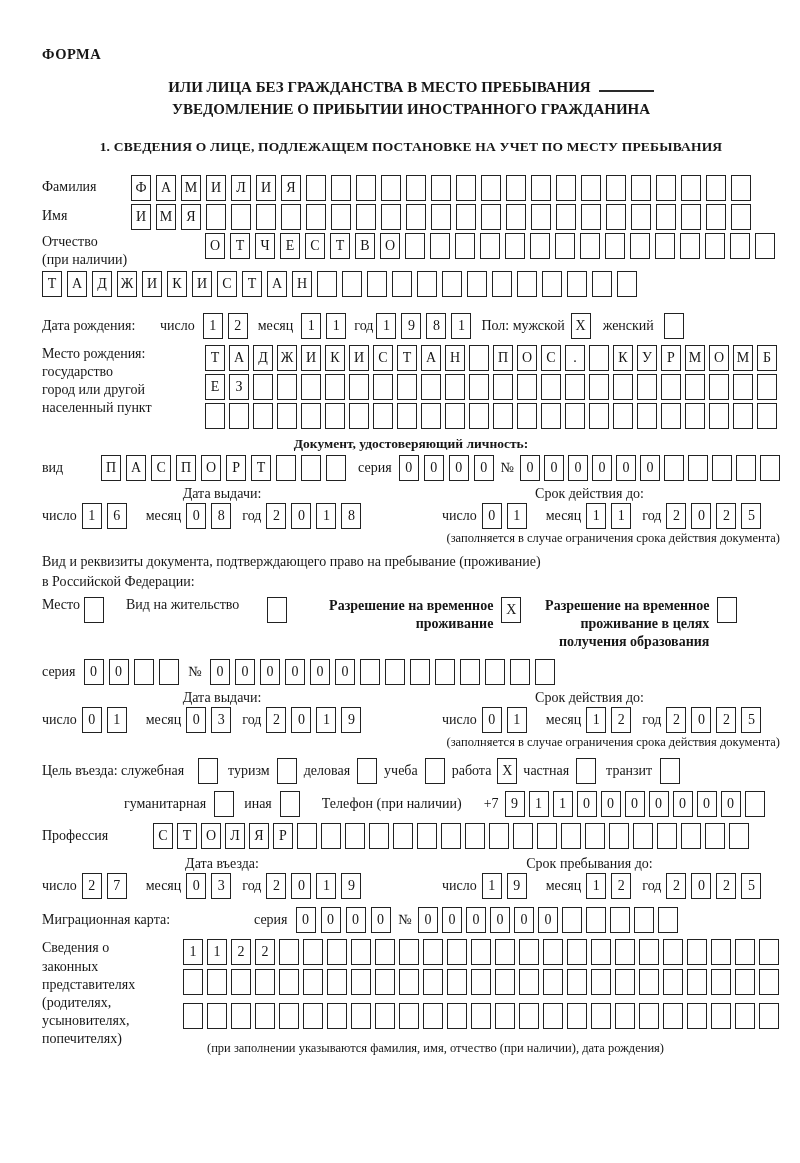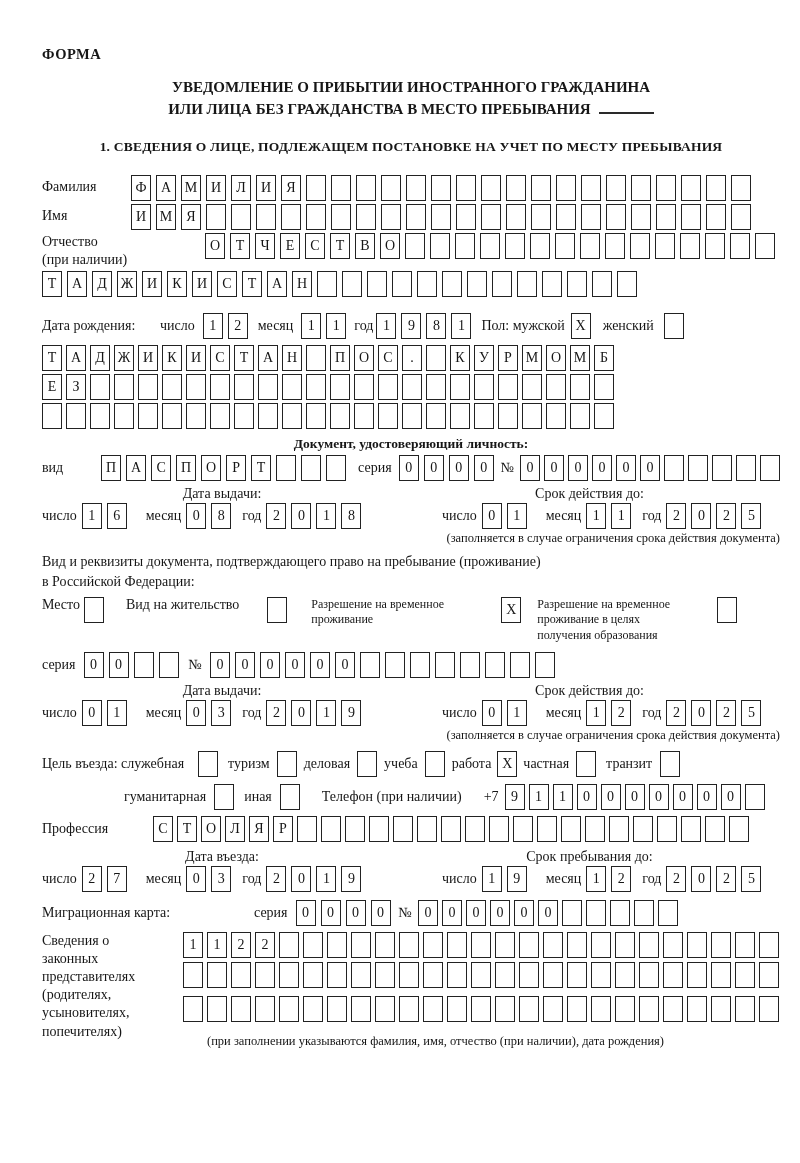--- a/index.html
+++ b/index.html
@@ -26,34 +26,34 @@
   .cell {
     width: 20px; height: 26px; border: 1.7px solid #222; flex: none;
     display: flex; align-items: center; justify-content: center;
     font-size: 14px; font-family: "Liberation Serif", serif; background: #fff;
   }
   .labelcol { flex: none; font-size: 14px; line-height: 1.3; }
   .dategrp { display: flex; align-items: center; gap: 5px; flex: none; }
   .half { flex: none; }
   .center { text-align: center; }
   .note { text-align: right; font-size: 12.5px; margin-top: 2px; }
-  .ckcol { text-align: left; font-size: 12px; line-height: 1.3; }
+  .ckcol { text-align: right; font-size: 14px; line-height: 1.3; font-weight: bold; }
 </style>
 </head>
 <body>
 
 <div class="page">
 
   <div class="forma">ФОРМА</div>
 
   <div class="title">
-    <div>УВЕДОМЛЕНИЕ О ПРИБЫТИИ ИНОСТРАННОГО ГРАЖДАНИНА</div>
     <div>
       <span>ИЛИ ЛИЦА БЕЗ ГРАЖДАНСТВА В МЕСТО ПРЕБЫВАНИЯ</span><span class="blank-line"></span>
     </div>
+    <div>УВЕДОМЛЕНИЕ О ПРИБЫТИИ ИНОСТРАННОГО ГРАЖДАНИНА</div>
   </div>
 
   <div class="sec-head">1. СВЕДЕНИЯ О ЛИЦЕ, ПОДЛЕЖАЩЕМ ПОСТАНОВКЕ НА УЧЕТ ПО МЕСТУ ПРЕБЫВАНИЯ</div>
 
   <div class="row" style="margin-top:20px">
     <span class="labelcol" style="width:89px">Фамилия</span>
     <span class="cells">
         <span class="cell">Ф</span>
         <span class="cell">А</span>
         <span class="cell">М</span>
@@ -197,20 +197,26 @@
     <span class="cells" style="margin-left:6px">
         <span class="cell">X</span>
       </span>
     <span class="lbl" style="margin-left:12px">женский</span>
     <span class="cells" style="margin-left:10px">
         <span class="cell"></span>
       </span>
   </div>
 
   <div class="row-top" style="margin-top:6px">
+    <span class="labelcol" style="width:163px">
+      <span>Место рождения:</span><br>
+      <span>государство</span><br>
+      <span>город или другой</span><br>
+      <span>населенный пункт</span>
+    </span>
     <span>
       <span class="cells g4">
           <span class="cell">Т</span>
           <span class="cell">А</span>
           <span class="cell">Д</span>
           <span class="cell">Ж</span>
           <span class="cell">И</span>
           <span class="cell">К</span>
           <span class="cell">И</span>
           <span class="cell">С</span>

